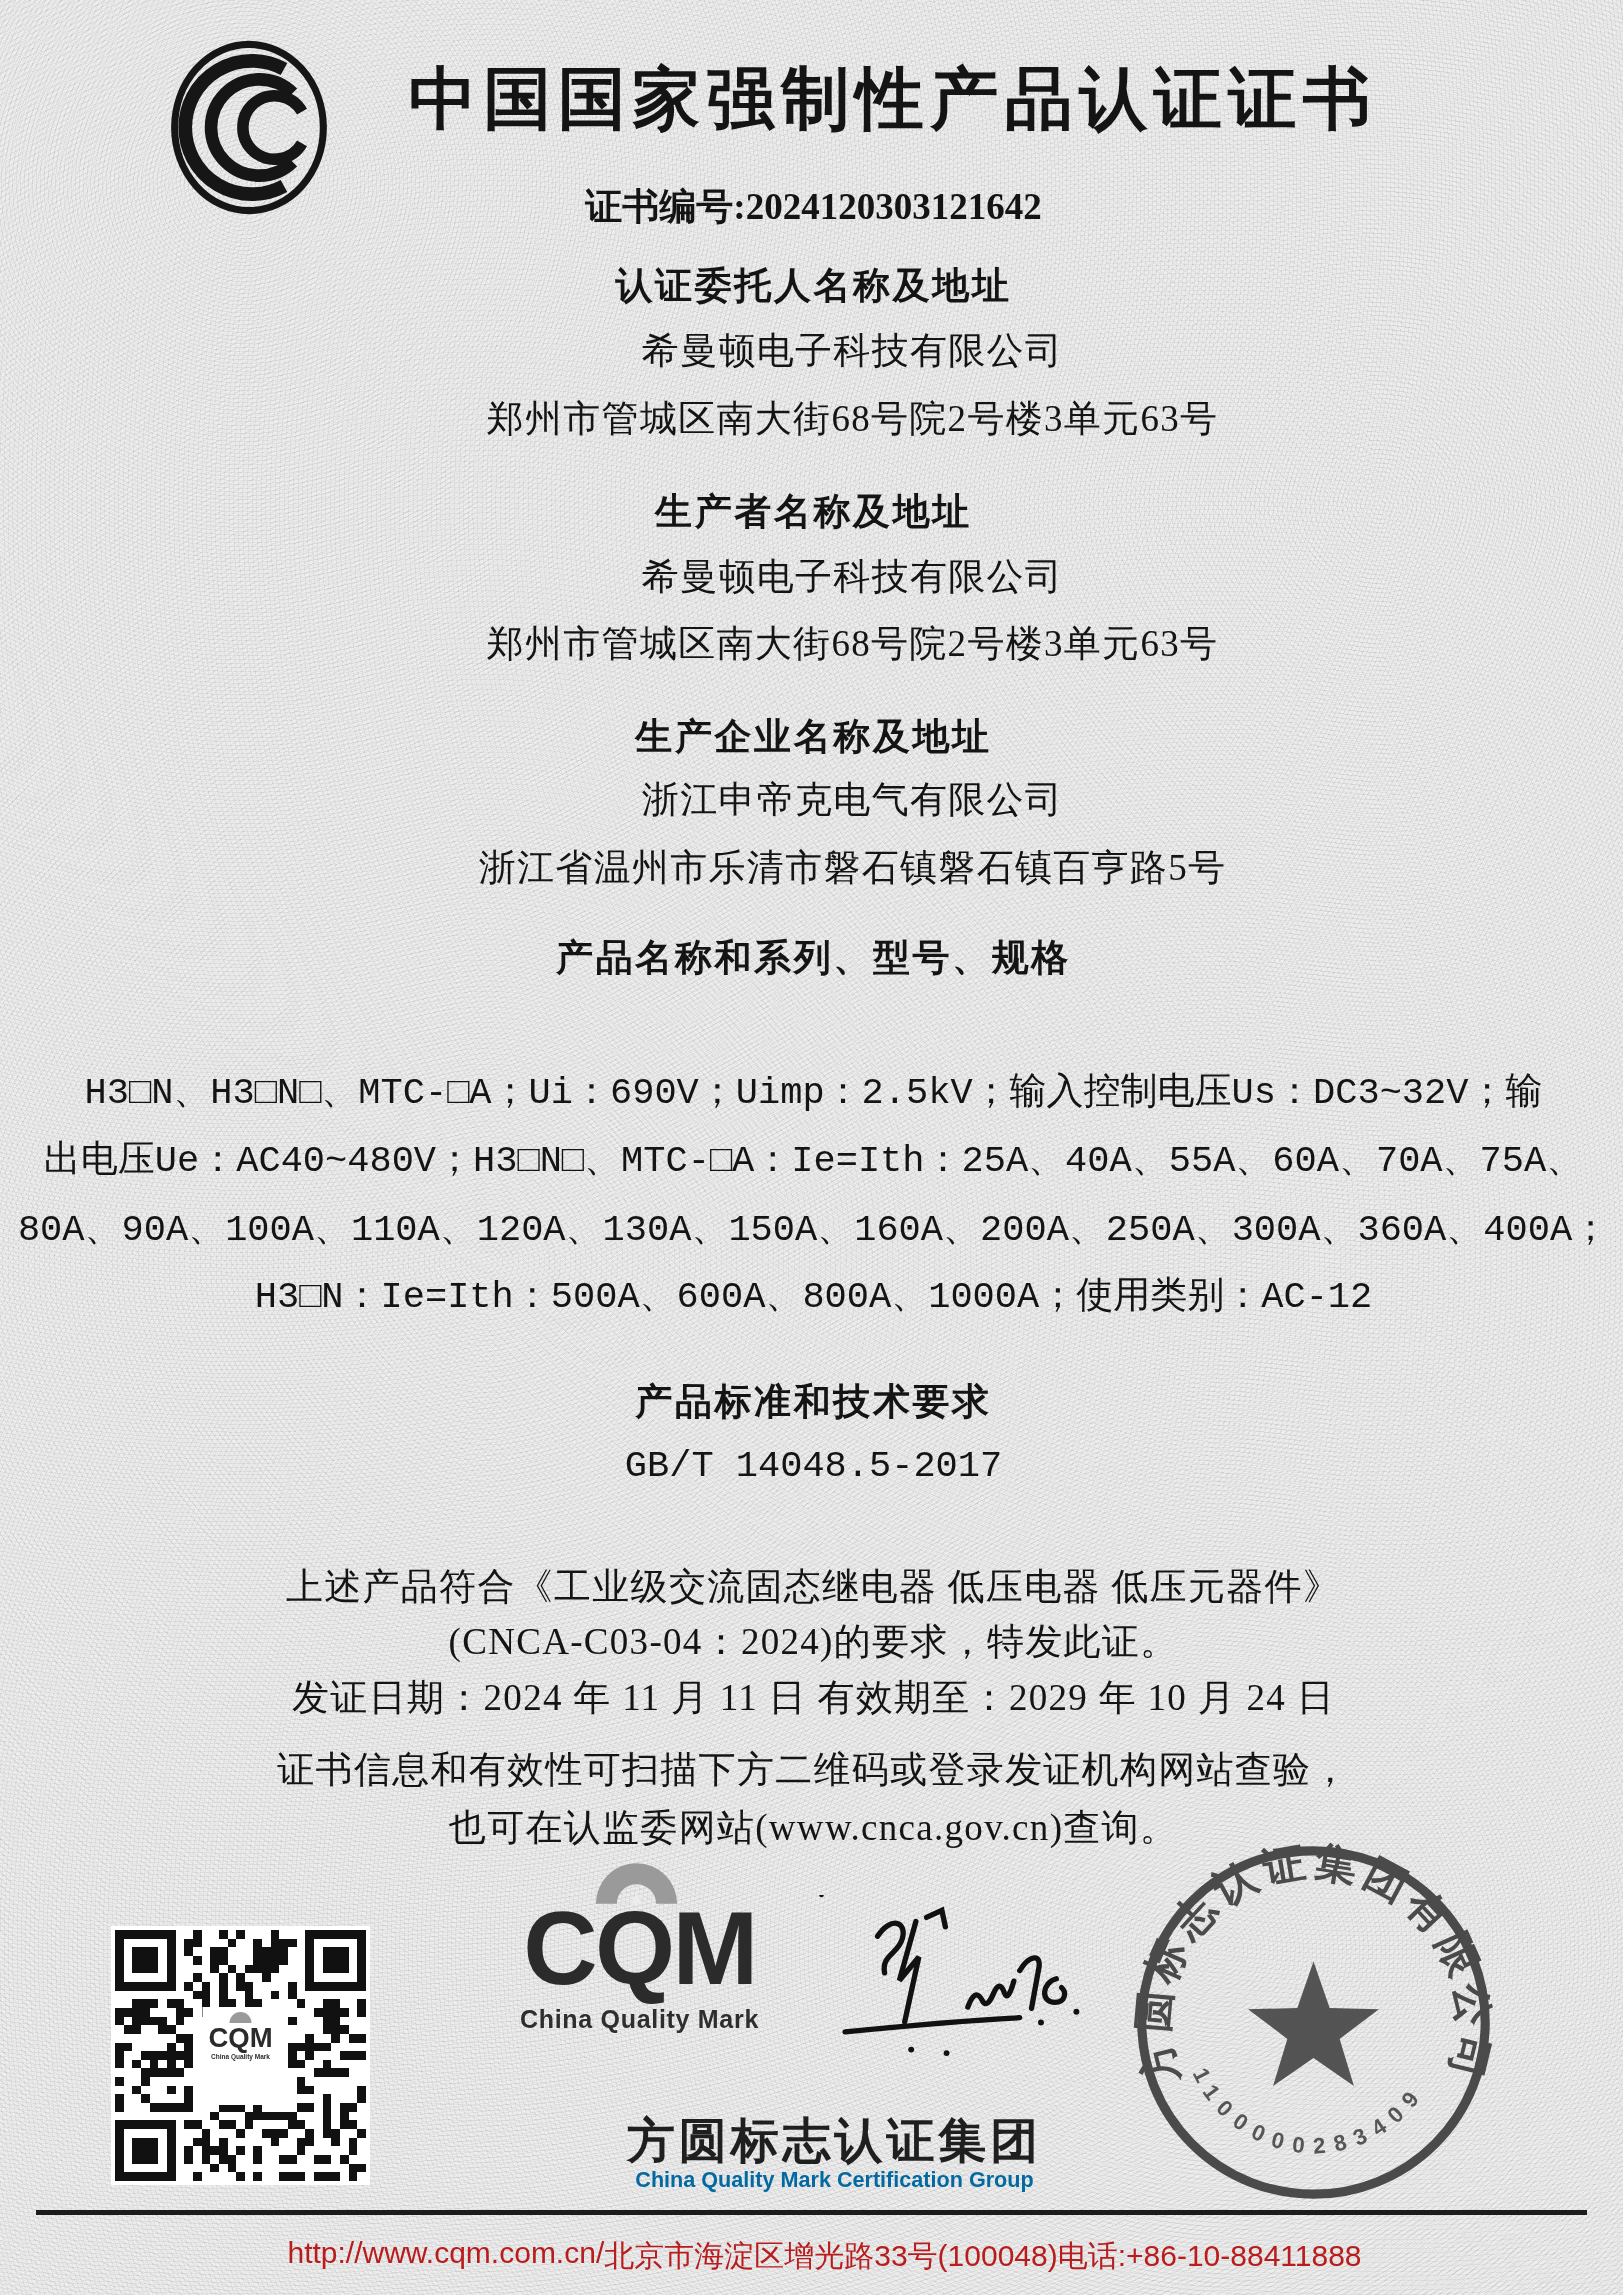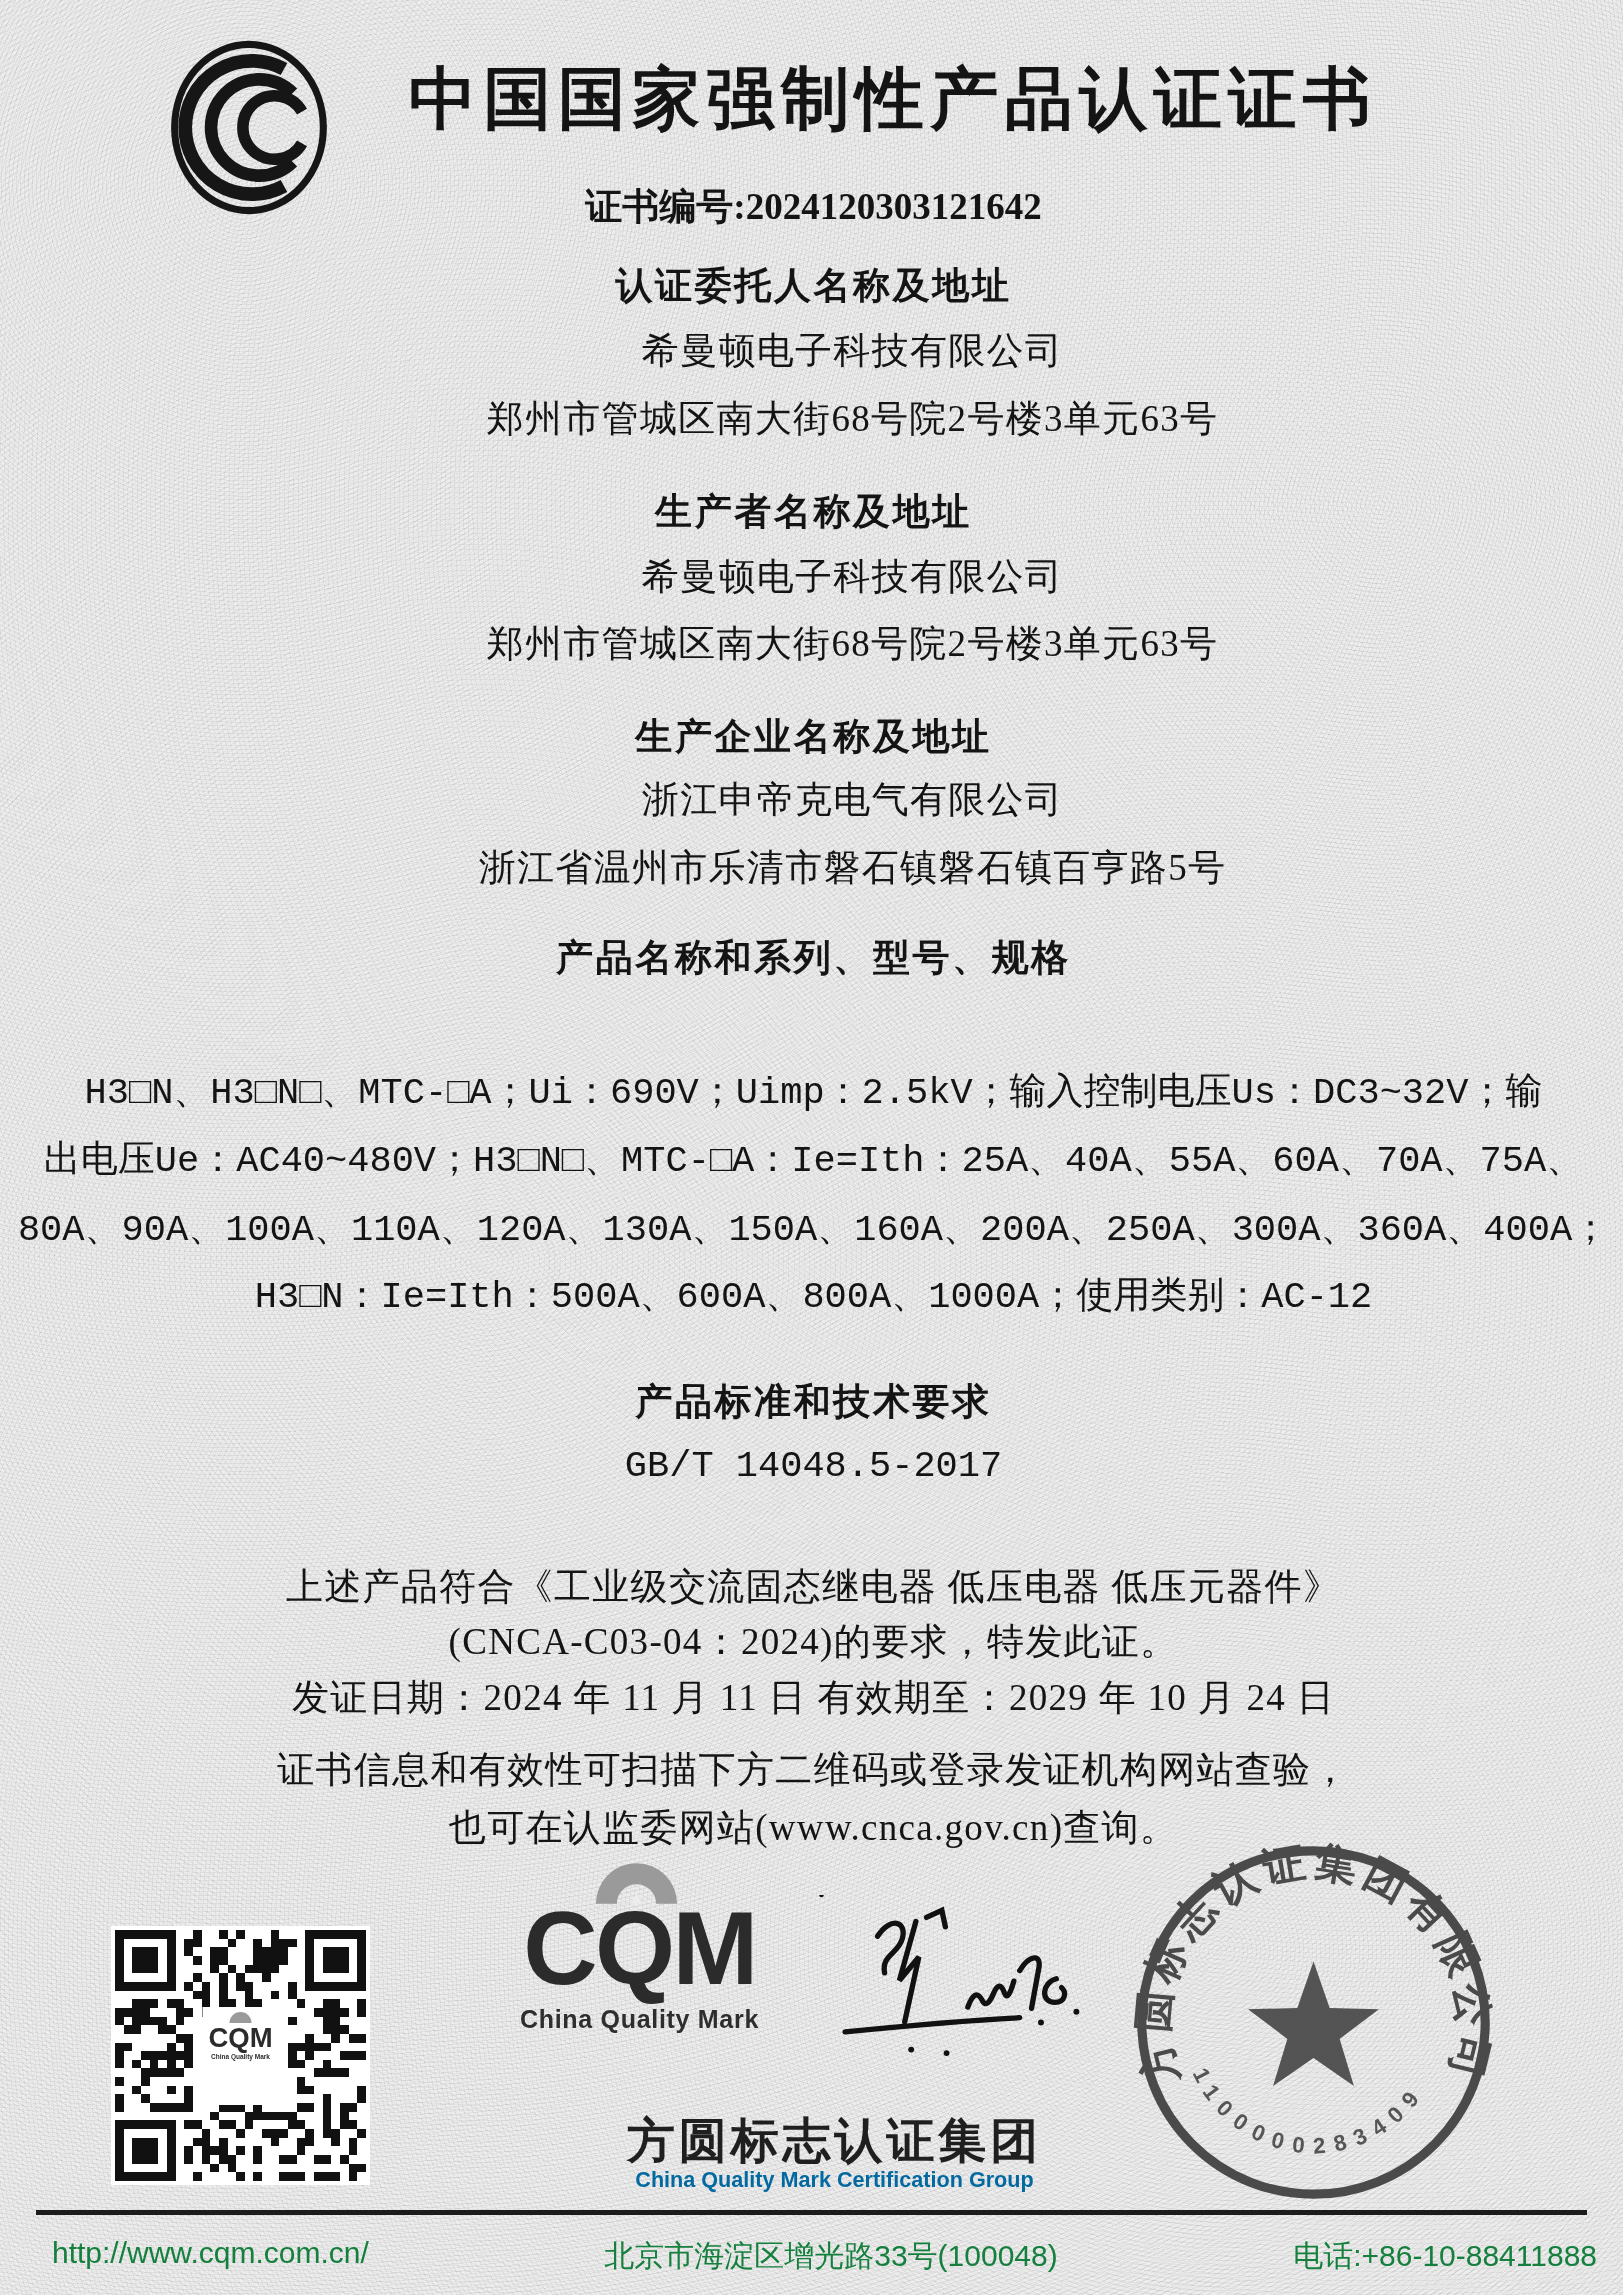--- a/index.html
+++ b/index.html
@@ -13,23 +13,23 @@
       repeating-radial-gradient(circle at 75% 85%, rgba(0,0,0,.045) 0 1px, transparent 1px 4.3px);}
   .abs{position:absolute;}
   .center-line{position:absolute;left:2px;width:100%;text-align:center;white-space:nowrap;}
   .title{font-size:68px;font-weight:700;letter-spacing:6.5px;}
   .certno{font-size:37px;font-weight:700;}
   .heading{font-size:37px;font-weight:700;letter-spacing:2.6px;}
   .bodyline{font-size:37px;letter-spacing:1.3px;padding-left:39px;}
   .spec{font-size:37px;font-family:"Liberation Mono","Liberation Serif",monospace;letter-spacing:0;}
   .statement{font-size:37px;letter-spacing:1.3px;}
   .footer-rule{position:absolute;left:36px;width:1551px;height:5.2px;background:#1c1c1c;}
-  .footer-row{position:absolute;left:0;width:100%;top:2236px;display:flex;justify-content:space-between;
+  .footer-row{position:absolute;left:0;width:100%;top:2236px;display:flex;justify-content:center;
               padding:0 26px 0 52px;box-sizing:border-box;
-              font-family:"Liberation Sans","DejaVu Sans",sans-serif;font-size:30px;color:#15803d;}
+              font-family:"Liberation Sans","DejaVu Sans",sans-serif;font-size:30px;color:#b91c1c;}
   .cqm-block{position:absolute;left:494px;top:1897px;width:291px;text-align:center;}
   .cqm-word{font-family:"Liberation Sans","DejaVu Sans",sans-serif;font-weight:700;font-size:103px;
             letter-spacing:-2.6px;color:#2b2b2b;line-height:1;}
   .cqm-sub{font-family:"Liberation Sans","DejaVu Sans",sans-serif;font-weight:700;font-size:25px;
            letter-spacing:0.7px;color:#2e2e2e;margin-top:5.2px;}
   .group-cn{position:absolute;left:576px;top:2109px;width:517px;text-align:center;
             font-family:"Liberation Sans","DejaVu Sans",sans-serif;font-weight:700;font-size:48px;
             letter-spacing:3.9px;color:#1f1f1f;}
   .group-en{position:absolute;left:576px;top:2167px;width:517px;text-align:center;
             font-family:"Liberation Sans","DejaVu Sans",sans-serif;font-weight:700;font-size:21.6px;color:#0369a1;}

